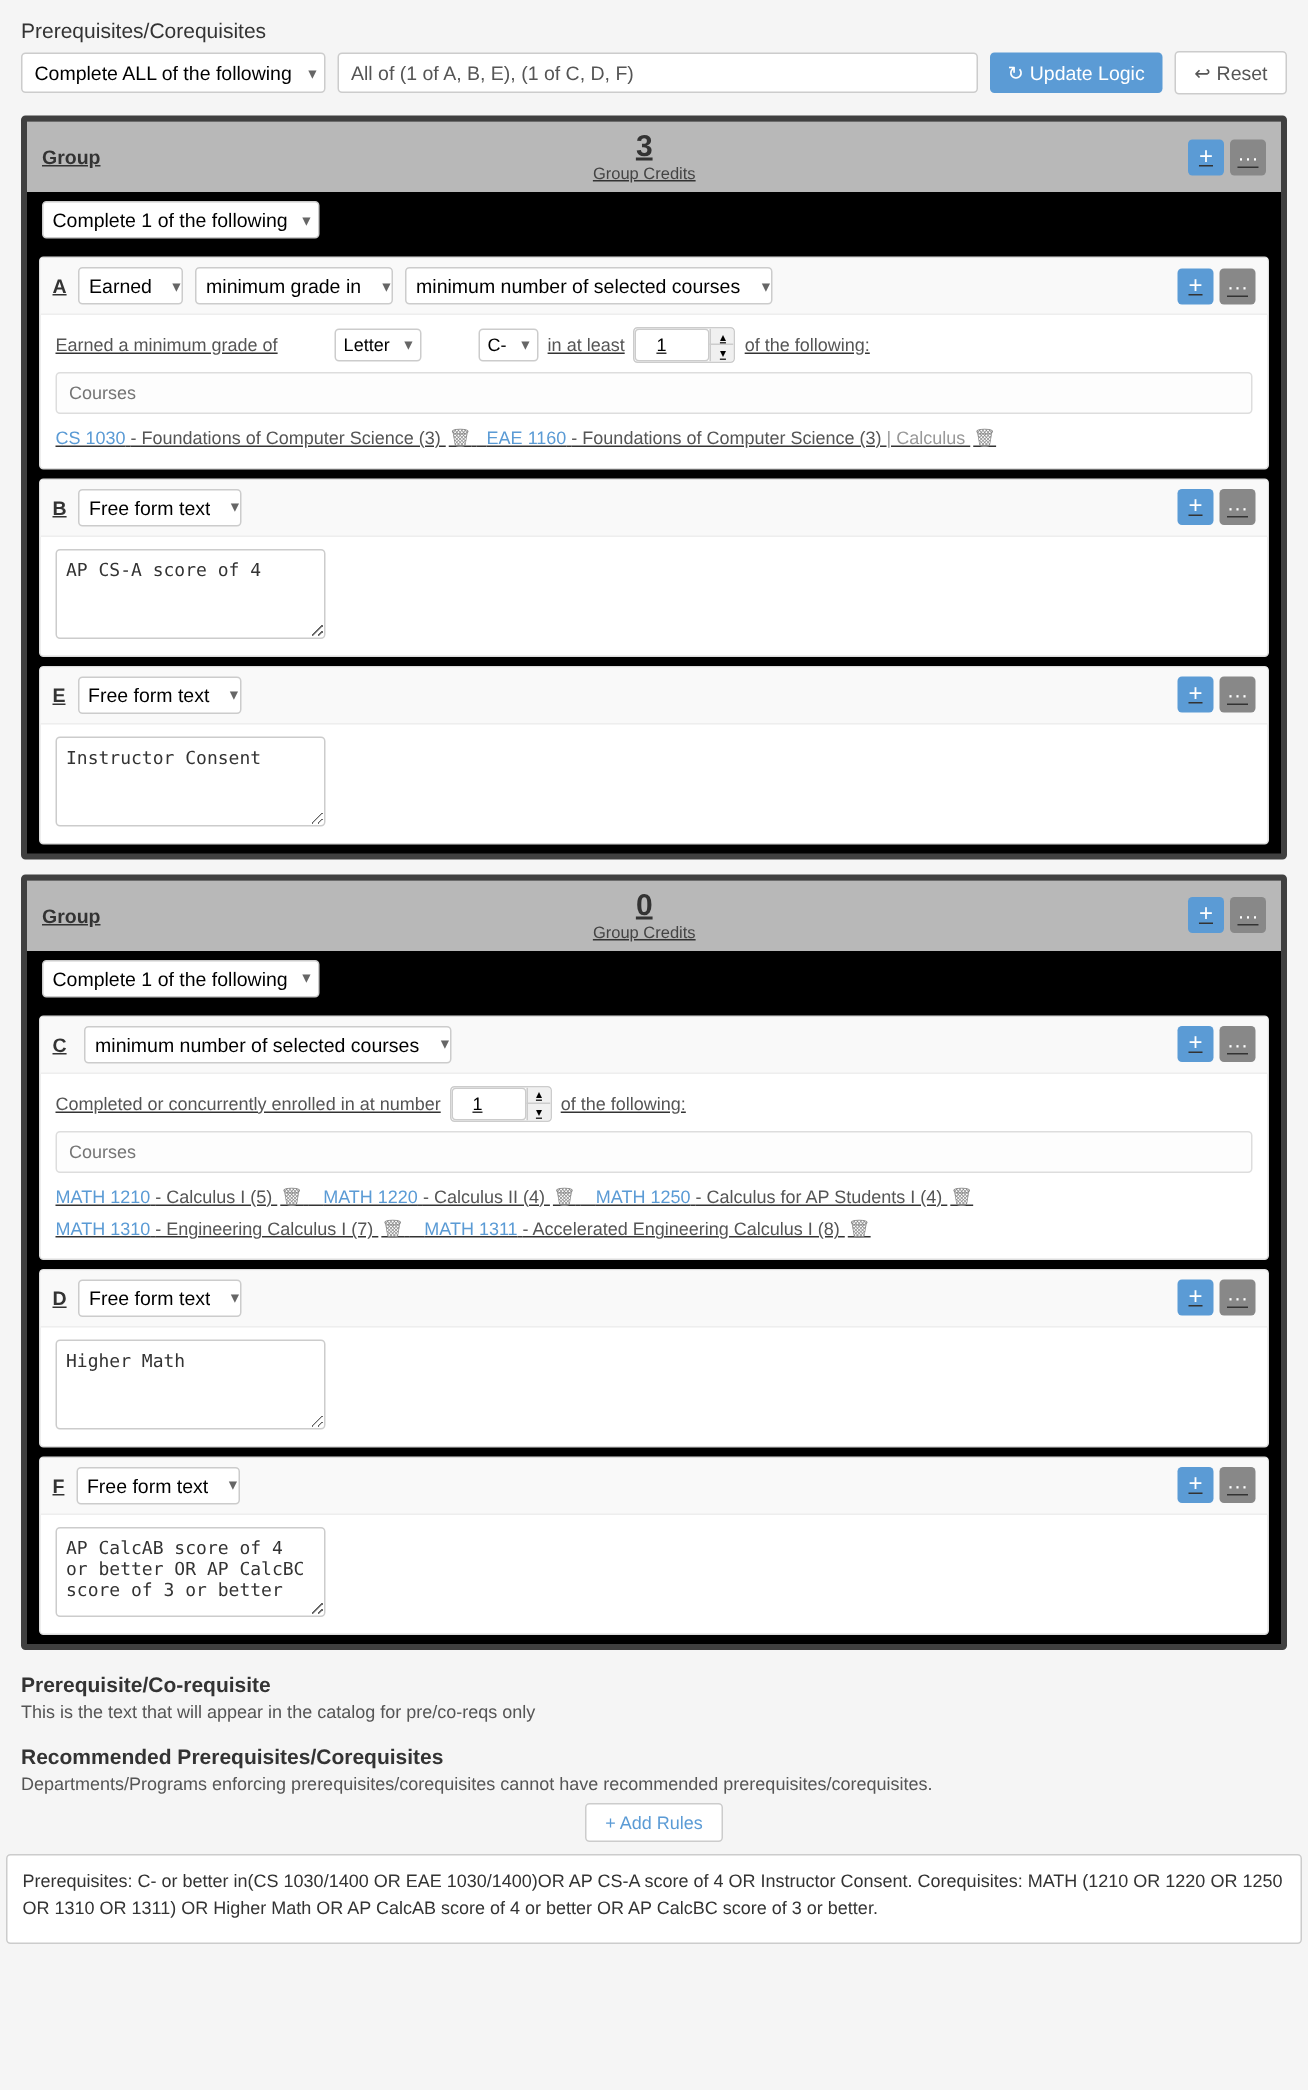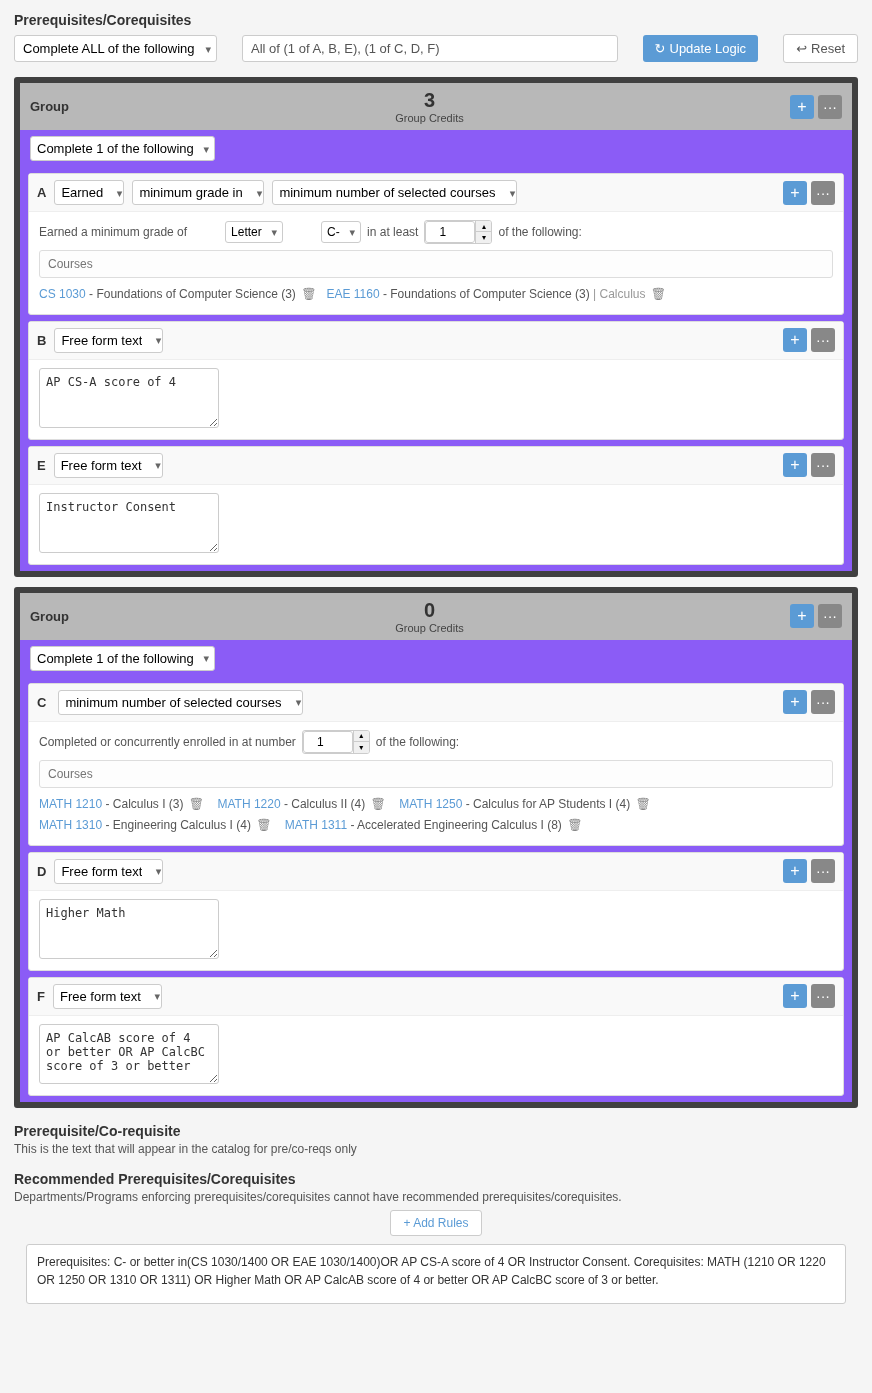--- a/index.html
+++ b/index.html
@@ -1,27 +1,27 @@
 <!DOCTYPE html>
 <html><head>
   <meta charset="utf-8">
   <style>
     * { box-sizing: border-box; margin: 0; padding: 0; }
     body { font-family: Arial, sans-serif; font-size: 13px; background: #f5f5f5; color: #333; width: 872px; }
-    .page-title { font-size: 14px; font-weight: bold; margin-bottom: 6px; }
-
-    .top-bar { display: flex; align-items: center; gap: 25px; }
+    .page-title { font-size: 14px; font-weight: normal; margin-bottom: 6px; }
+
+    .top-bar { display: flex; align-items: center; gap: 8px; }
     .top-bar select, .top-bar .logic-display {
       border: 1px solid #ccc; border-radius: 3px; padding: 5px 8px; font-size: 13px; background: #fff;
     }
     .top-bar .logic-display { flex: 1; color: #555; }
     .btn-update { background: #5b9bd5; color: #fff; border: none; border-radius: 3px; padding: 6px 12px; cursor: pointer; font-size: 13px; display: flex; align-items: center; gap: 4px; }
     .btn-reset { background: #fff; color: #555; border: 1px solid #ccc; border-radius: 3px; padding: 6px 12px; cursor: pointer; font-size: 13px; display: flex; align-items: center; gap: 4px; }
 
-    .group-container { background: #8b5cf6; border: 6px solid #404040; margin: 10px; border-radius: 3px; }
+    .group-container { background: #000000; border: 4px solid #404040; margin: 10px; border-radius: 3px; text-decoration: underline; }
     .group-header { background: #b8b8b8; padding: 6px 10px; display: flex; align-items: center; justify-content: space-between; }
     .group-label { font-weight: bold; font-size: 13px; }
     .group-credits-area { display: flex; flex-direction: column; align-items: center; }
     .group-credits-num { font-size: 20px; font-weight: bold; }
     .group-credits-label { font-size: 11px; color: #444; }
     .group-actions { display: flex; gap: 4px; }
     .btn-plus { background: #5b9bd5; color: #fff; border: none; border-radius: 3px; width: 24px; height: 24px; cursor: pointer; font-size: 16px; display: flex; align-items: center; justify-content: center; }
     .btn-dots { background: #888; color: #fff; border: none; border-radius: 3px; width: 24px; height: 24px; cursor: pointer; font-size: 14px; display: flex; align-items: center; justify-content: center; }
 
     .group-subheader { padding: 6px 10px; display: flex; align-items: center; }
@@ -47,21 +47,21 @@
     .course-trash { color: #888; cursor: pointer; margin-left: 2px; }
 
     .freeform-textarea { width: 180px; min-height: 60px; border: 1px solid #ccc; border-radius: 3px; padding: 6px; font-size: 12px; resize: both; color: #333; }
 
     .section-divider { margin: 15px 10px 5px; }
     .section-title { font-size: 14px; font-weight: bold; margin-bottom: 3px; }
     .section-subtitle { font-size: 12px; color: #555; margin-bottom: 6px; }
 
     .btn-add-rules { background: #fff; border: 1px solid #ccc; border-radius: 3px; padding: 5px 12px; font-size: 12px; cursor: pointer; color: #5b9bd5; }
 
-    .prereq-text-box { border: 1px solid #ccc; border-radius: 3px; padding: 8px 10px; background: #fff; font-size: 12px; color: #333; line-height: 1.5; margin: 0 22px 10px; min-height: 60px; }
+    .prereq-text-box { border: 1px solid #ccc; border-radius: 3px; padding: 8px 10px; background: #fff; font-size: 12px; color: #333; line-height: 1.5; margin: 0 0 10px; min-height: 60px; }
 
     .main-wrapper { padding: 4px; }
 
     .select-with-arrow { position: relative; display: inline-block; }
     .select-with-arrow select { padding-right: 20px; appearance: none; -webkit-appearance: none; }
     .select-with-arrow::after { content: "▾"; position: absolute; right: 6px; top: 50%; transform: translateY(-50%); pointer-events: none; font-size: 11px; color: #666; }
 
     .spinner-input { display: flex; align-items: center; border: 1px solid #ccc; border-radius: 3px; overflow: hidden; }
     .spinner-input input { width: 40px; border: none; padding: 3px 5px; font-size: 12px; text-align: center; }
     .spinner-btns { display: flex; flex-direction: column; }
@@ -259,39 +259,39 @@
               <button class="spinner-btn">▴</button>
               <button class="spinner-btn">▾</button>
             </div>
           </div>
           <span>of the following:</span>
         </div>
         <input type="text" class="courses-input" placeholder="Courses" style="">
         <div class="course-list">
           <span class="course-item">
             <a class="course-link">MATH 1210</a>
-            <span class="course-text"> - Calculus I  (3) </span>
+            <span class="course-text"> - Calculus I  (5) </span>
             <span class="course-trash">🗑</span>
           </span>
           &nbsp;&nbsp;
           <span class="course-item">
             <a class="course-link">MATH 1220</a>
             <span class="course-text"> - Calculus II  (4) </span>
             <span class="course-trash">🗑</span>
           </span>
           &nbsp;&nbsp;
           <span class="course-item">
             <a class="course-link">MATH 1250</a>
             <span class="course-text"> - Calculus for AP Students I  (4) </span>
             <span class="course-trash">🗑</span>
           </span>
           <br>
           <span class="course-item">
             <a class="course-link">MATH 1310</a>
-            <span class="course-text"> - Engineering Calculus I  (4) </span>
+            <span class="course-text"> - Engineering Calculus I  (7) </span>
             <span class="course-trash">🗑</span>
           </span>
           &nbsp;&nbsp;
           <span class="course-item">
             <a class="course-link">MATH 1311</a>
             <span class="course-text"> - Accelerated Engineering Calculus I  (8) </span>
             <span class="course-trash">🗑</span>
           </span>
         </div>
       </div>

